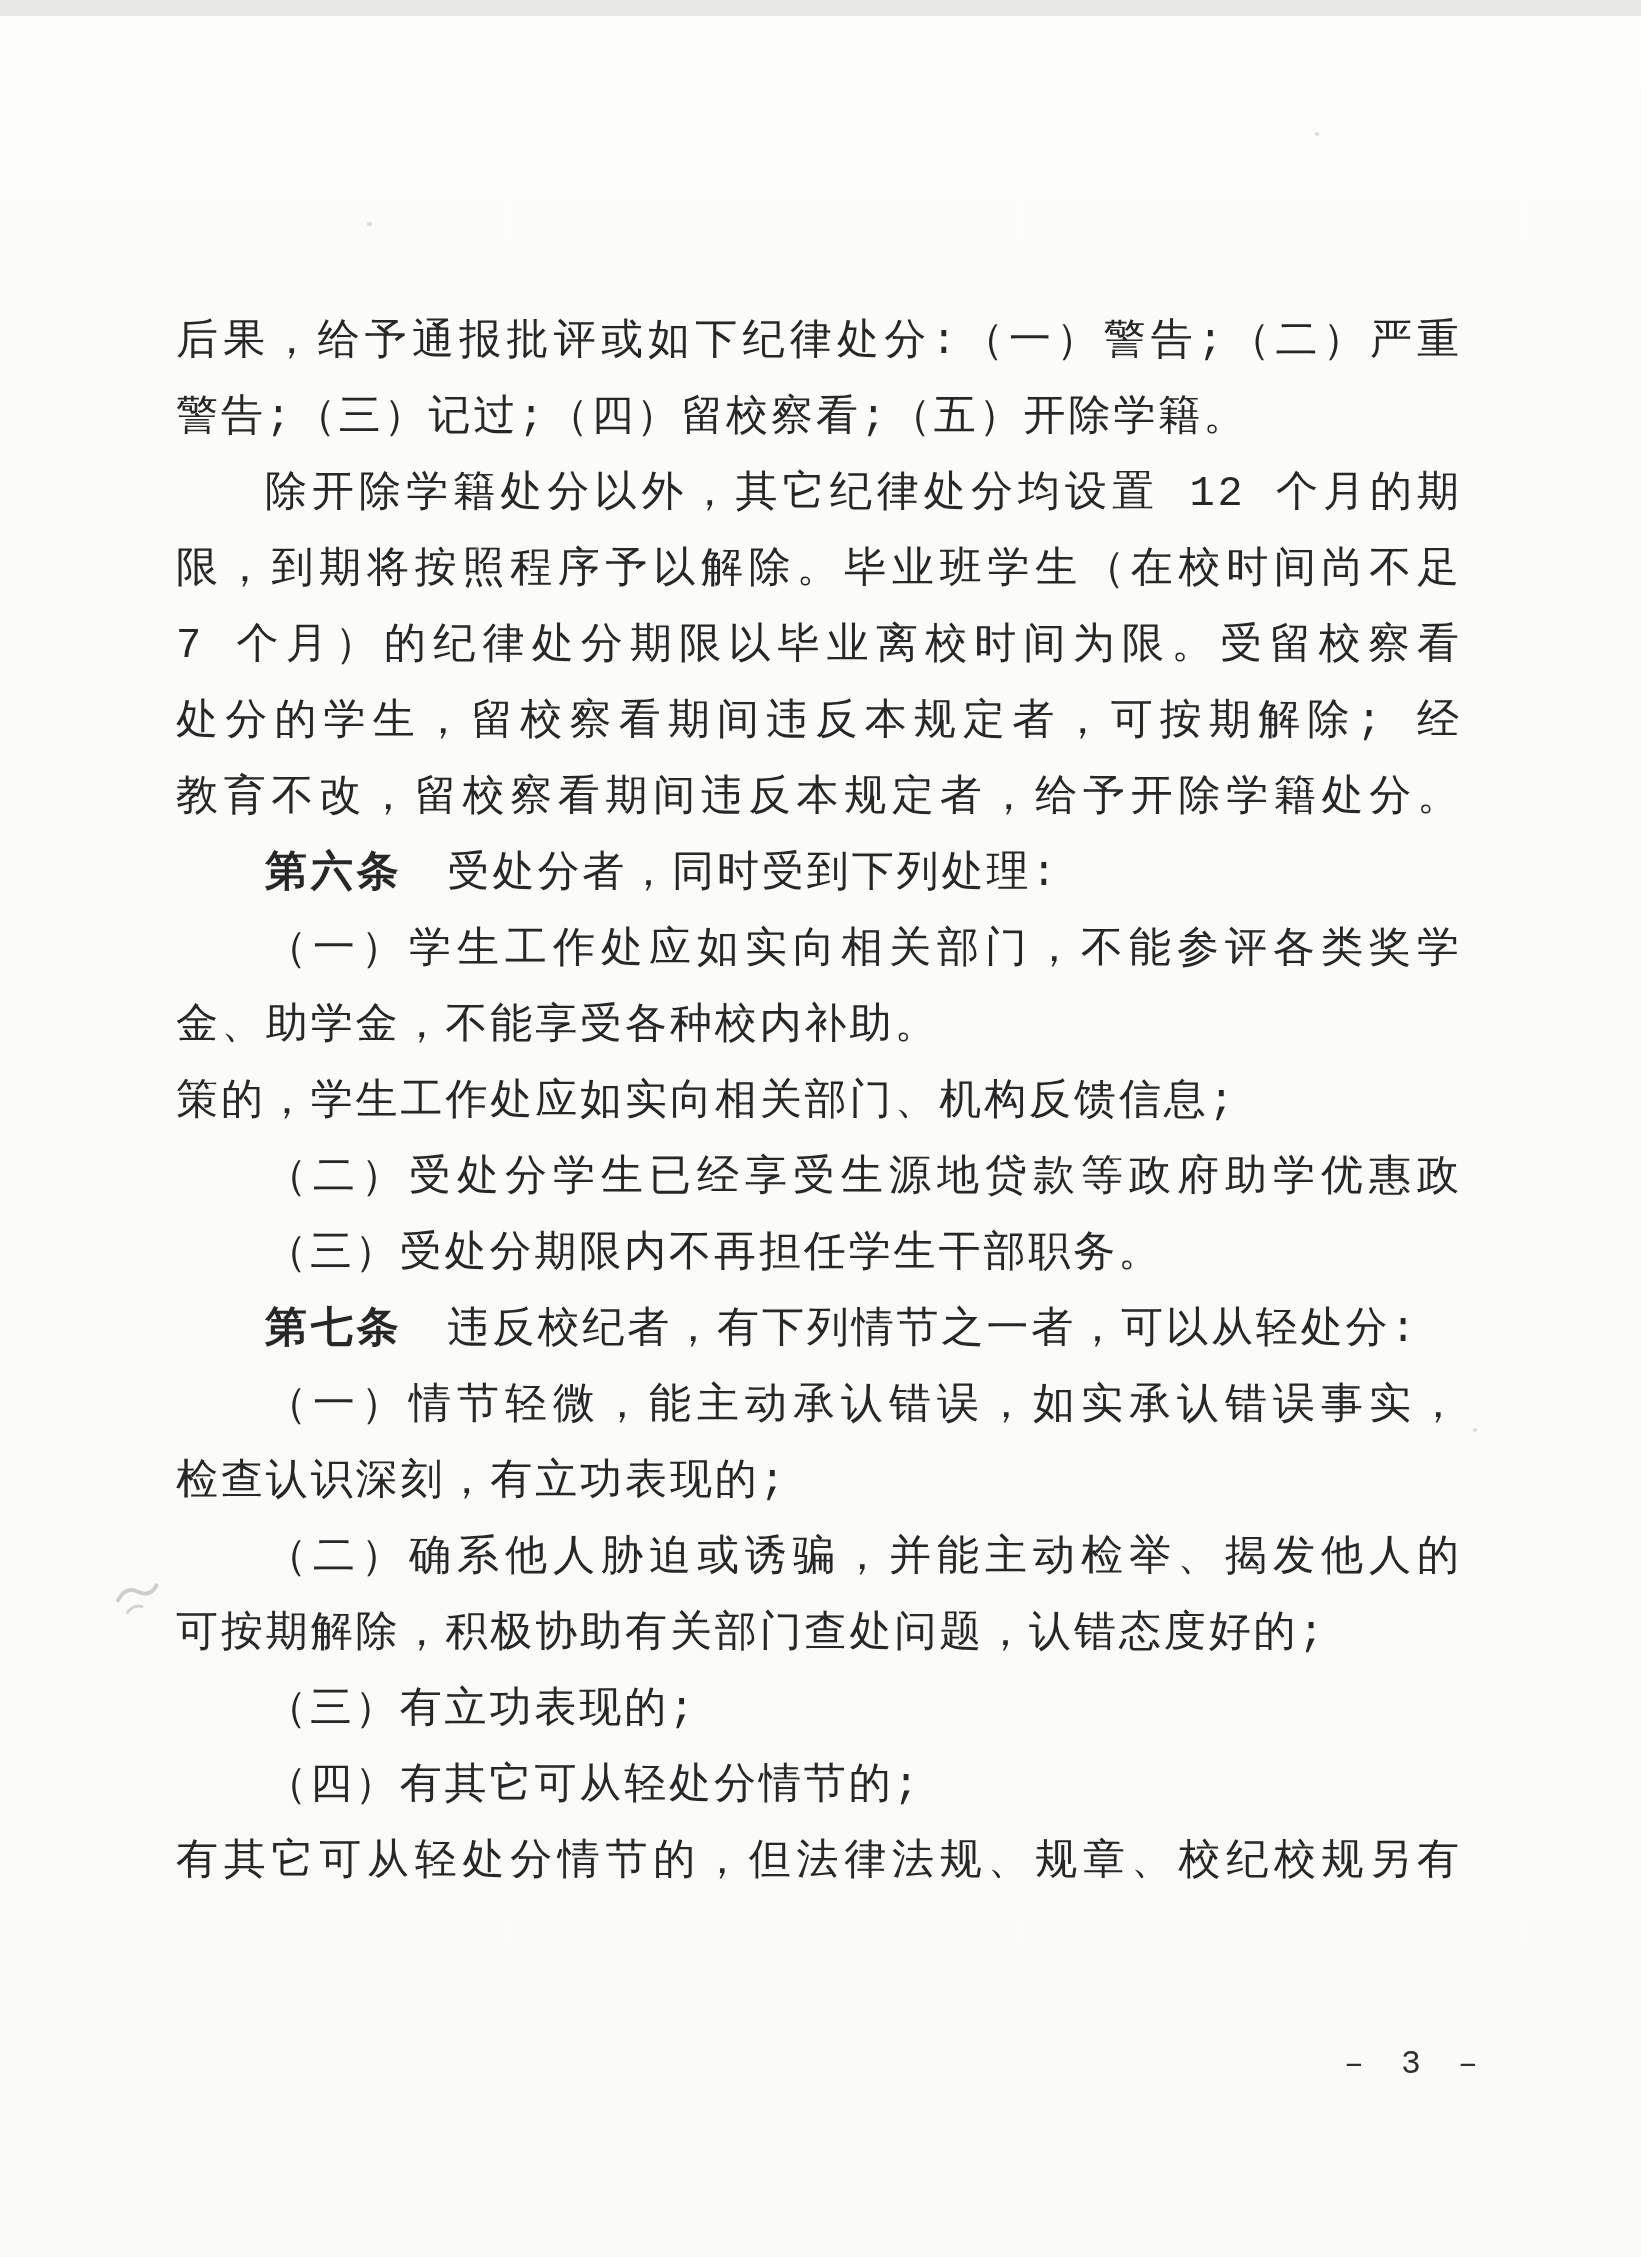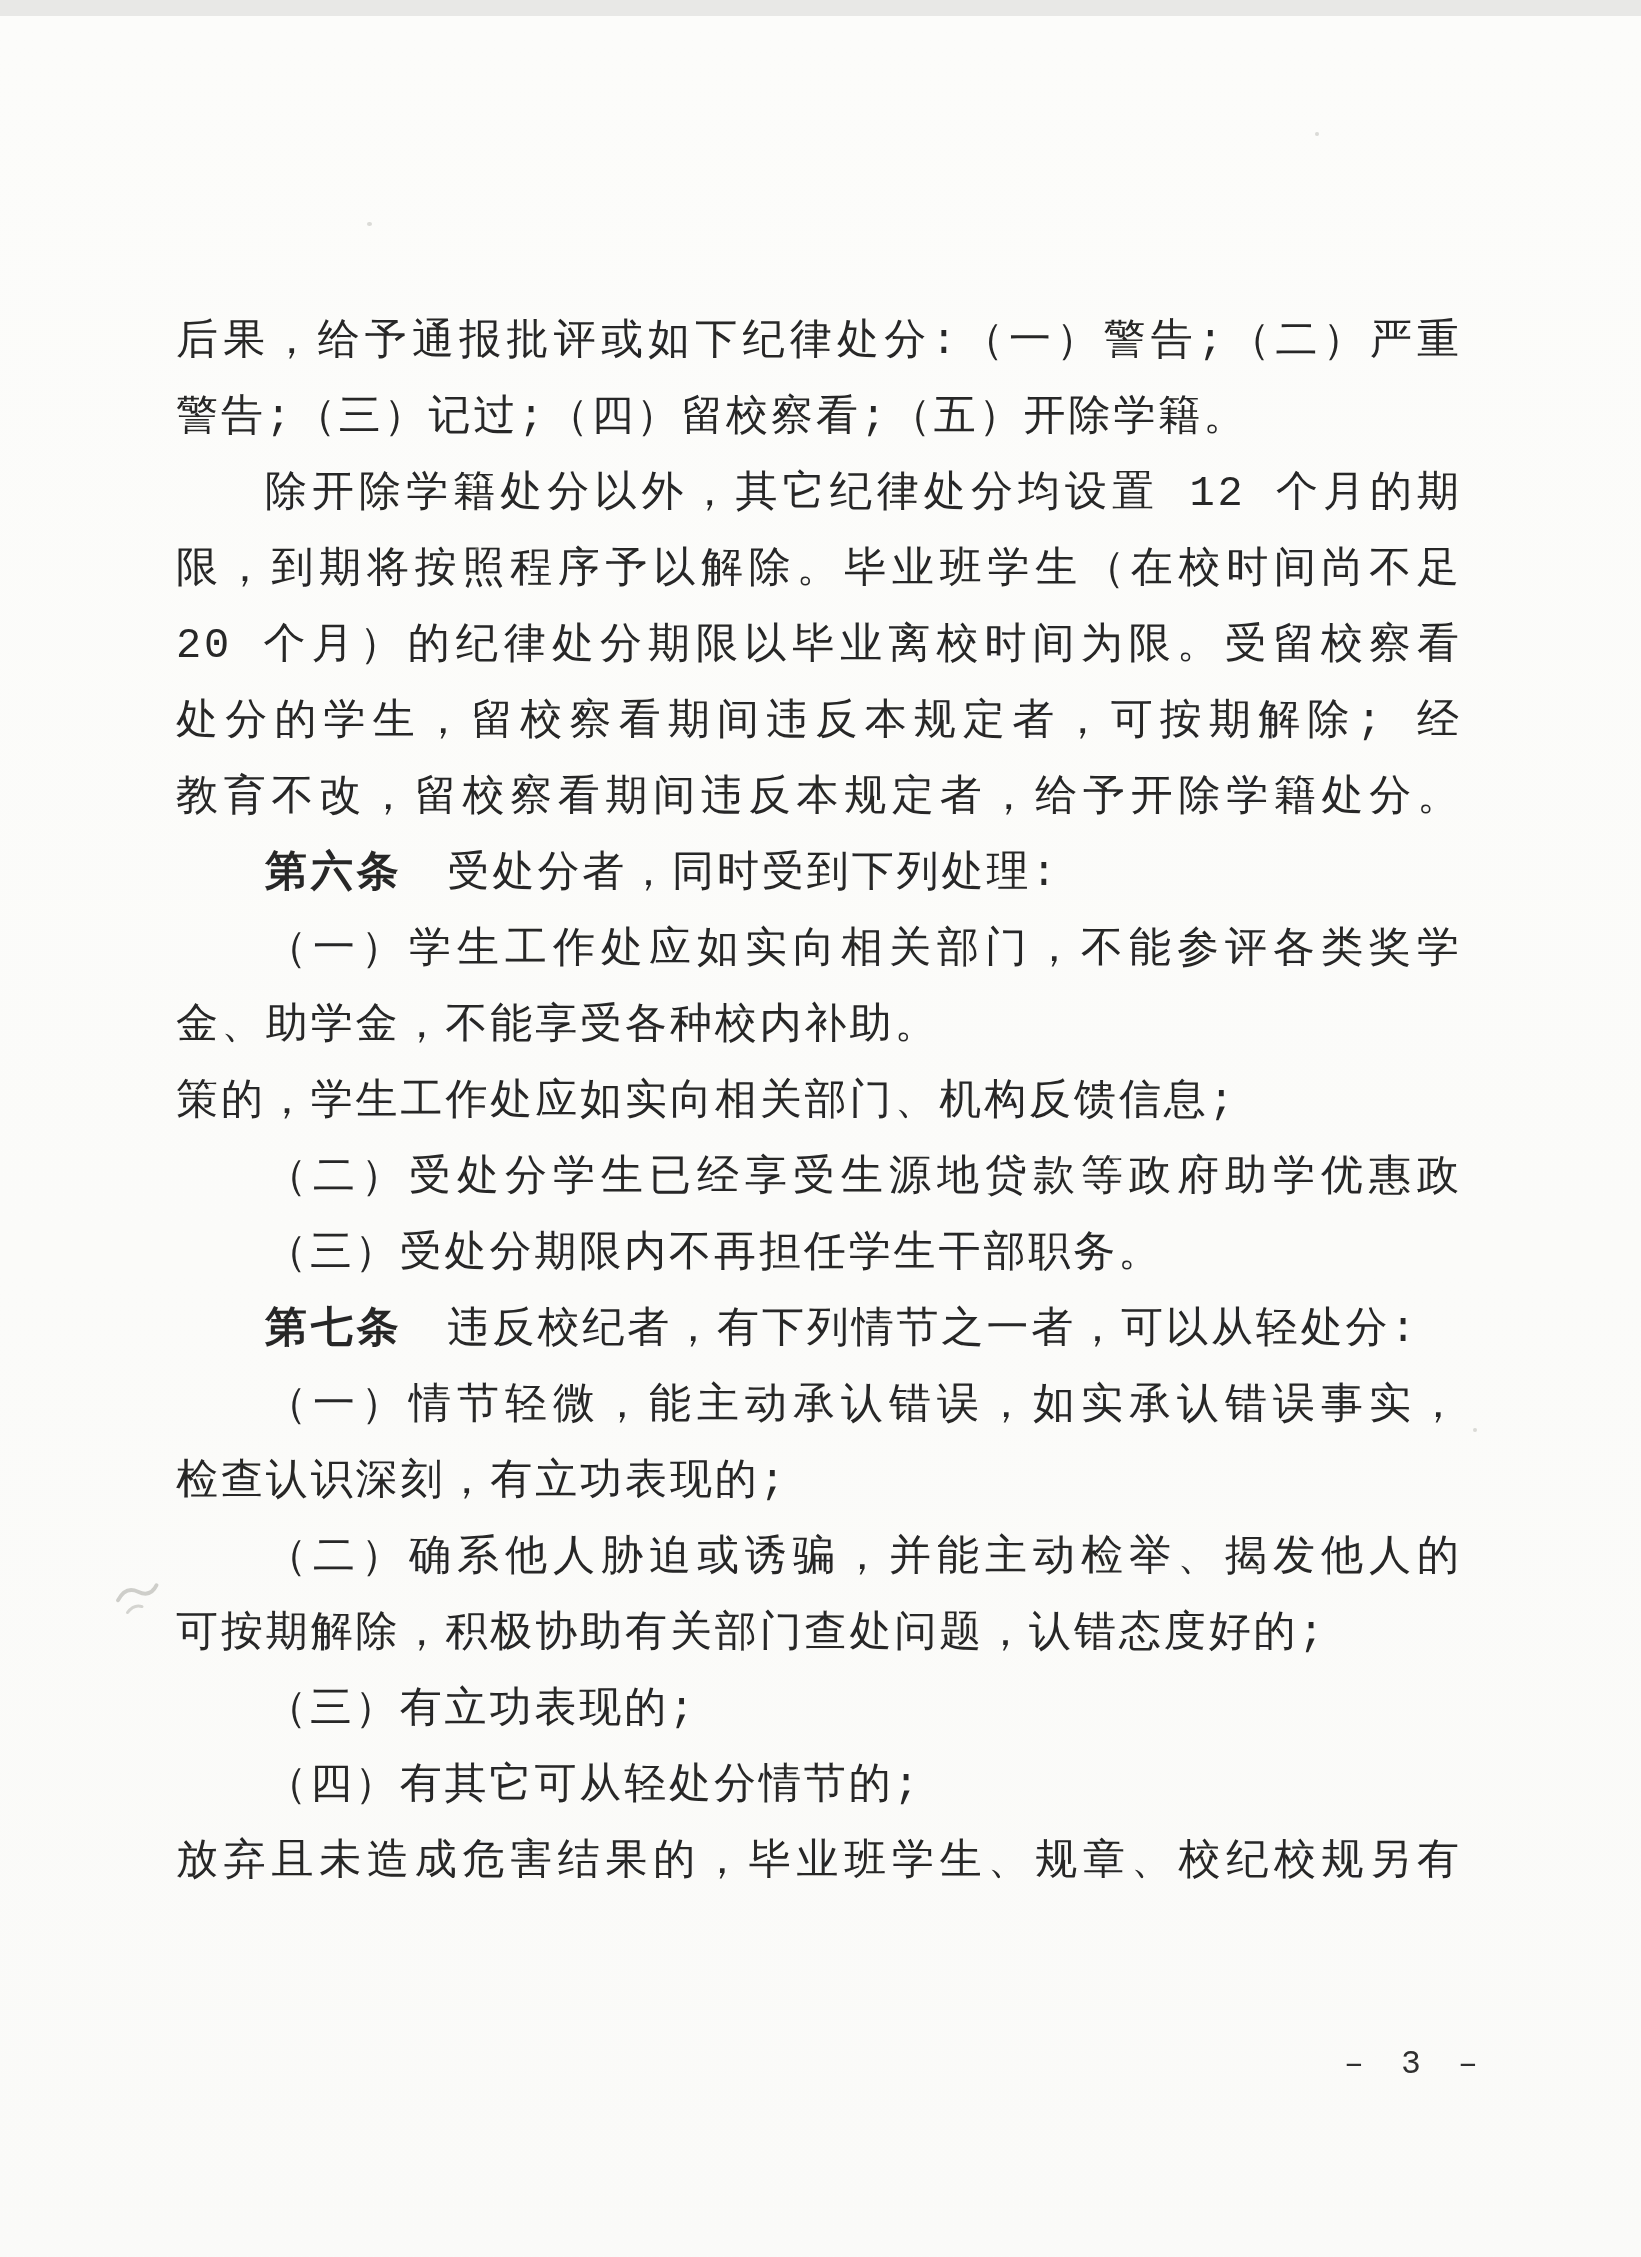--- a/index.html
+++ b/index.html
@@ -58,37 +58,37 @@
 </head>
 <body>
 
 <div class="page">
 
   <div class="content">
       <div class="line justify"><span class="line-text">后果，给予通报批评或如下纪律处分:（一）警告;（二）严重</span></div>
       <div class="line"><span class="line-text">警告;（三）记过;（四）留校察看;（五）开除学籍。</span></div>
       <div class="line indent justify"><span class="line-text">除开除学籍处分以外，其它纪律处分均设置 12 个月的期</span></div>
       <div class="line justify"><span class="line-text">限，到期将按照程序予以解除。毕业班学生（在校时间尚不足</span></div>
-      <div class="line justify"><span class="line-text">20 个月）的纪律处分期限以毕业离校时间为限。受留校察看</span></div>
+      <div class="line justify"><span class="line-text">7 个月）的纪律处分期限以毕业离校时间为限。受留校察看</span></div>
       <div class="line justify"><span class="line-text">处分的学生，留校察看期间违反本规定者，可按期解除; 经</span></div>
       <div class="line justify"><span class="line-text">教育不改，留校察看期间违反本规定者，给予开除学籍处分。</span></div>
       <div class="line indent"><b class="term">第六条</b><span class="line-text">　受处分者，同时受到下列处理:</span></div>
       <div class="line indent justify"><span class="line-text">（一）学生工作处应如实向相关部门，不能参评各类奖学</span></div>
       <div class="line"><span class="line-text">金、助学金，不能享受各种校内补助。</span></div>
       <div class="line"><span class="line-text">策的，学生工作处应如实向相关部门、机构反馈信息;</span></div>
       <div class="line indent justify"><span class="line-text">（二）受处分学生已经享受生源地贷款等政府助学优惠政</span></div>
       <div class="line indent"><span class="line-text">（三）受处分期限内不再担任学生干部职务。</span></div>
       <div class="line indent"><b class="term">第七条</b><span class="line-text">　违反校纪者，有下列情节之一者，可以从轻处分:</span></div>
       <div class="line indent justify"><span class="line-text">（一）情节轻微，能主动承认错误，如实承认错误事实，</span></div>
       <div class="line"><span class="line-text">检查认识深刻，有立功表现的;</span></div>
       <div class="line indent justify"><span class="line-text">（二）确系他人胁迫或诱骗，并能主动检举、揭发他人的</span></div>
       <div class="line"><span class="line-text">可按期解除，积极协助有关部门查处问题，认错态度好的;</span></div>
       <div class="line indent"><span class="line-text">（三）有立功表现的;</span></div>
       <div class="line indent"><span class="line-text">（四）有其它可从轻处分情节的;</span></div>
-      <div class="line justify"><span class="line-text">放弃且未造成危害结果的，毕业班学生、规章、校纪校规另有</span></div>
+      <div class="line justify"><span class="line-text">有其它可从轻处分情节的，但法律法规、规章、校纪校规另有</span></div>
     </div>
 
   <svg class="pencil-mark" width="73" height="60" viewBox="0 0 76 62">
     <path d="M6 30 q 10 -14 22 -6 t 20 -4" fill="none" stroke="#999992" stroke-width="4" stroke-linecap="round"></path>
     <path d="M14 44 q 8 -8 16 -4" fill="none" stroke="#a7a7a0" stroke-width="3" stroke-linecap="round"></path>
   </svg>
 
   <span class="speck" style="left:367px; top:206px; width:4.8px; height:3.9px;"></span>
   <span class="speck" style="left:1315px; top:116px; width:3.9px; height:3.9px;"></span>
   <span class="speck" style="left:475px; top:532px; width:3.9px; height:2.9px;"></span>

